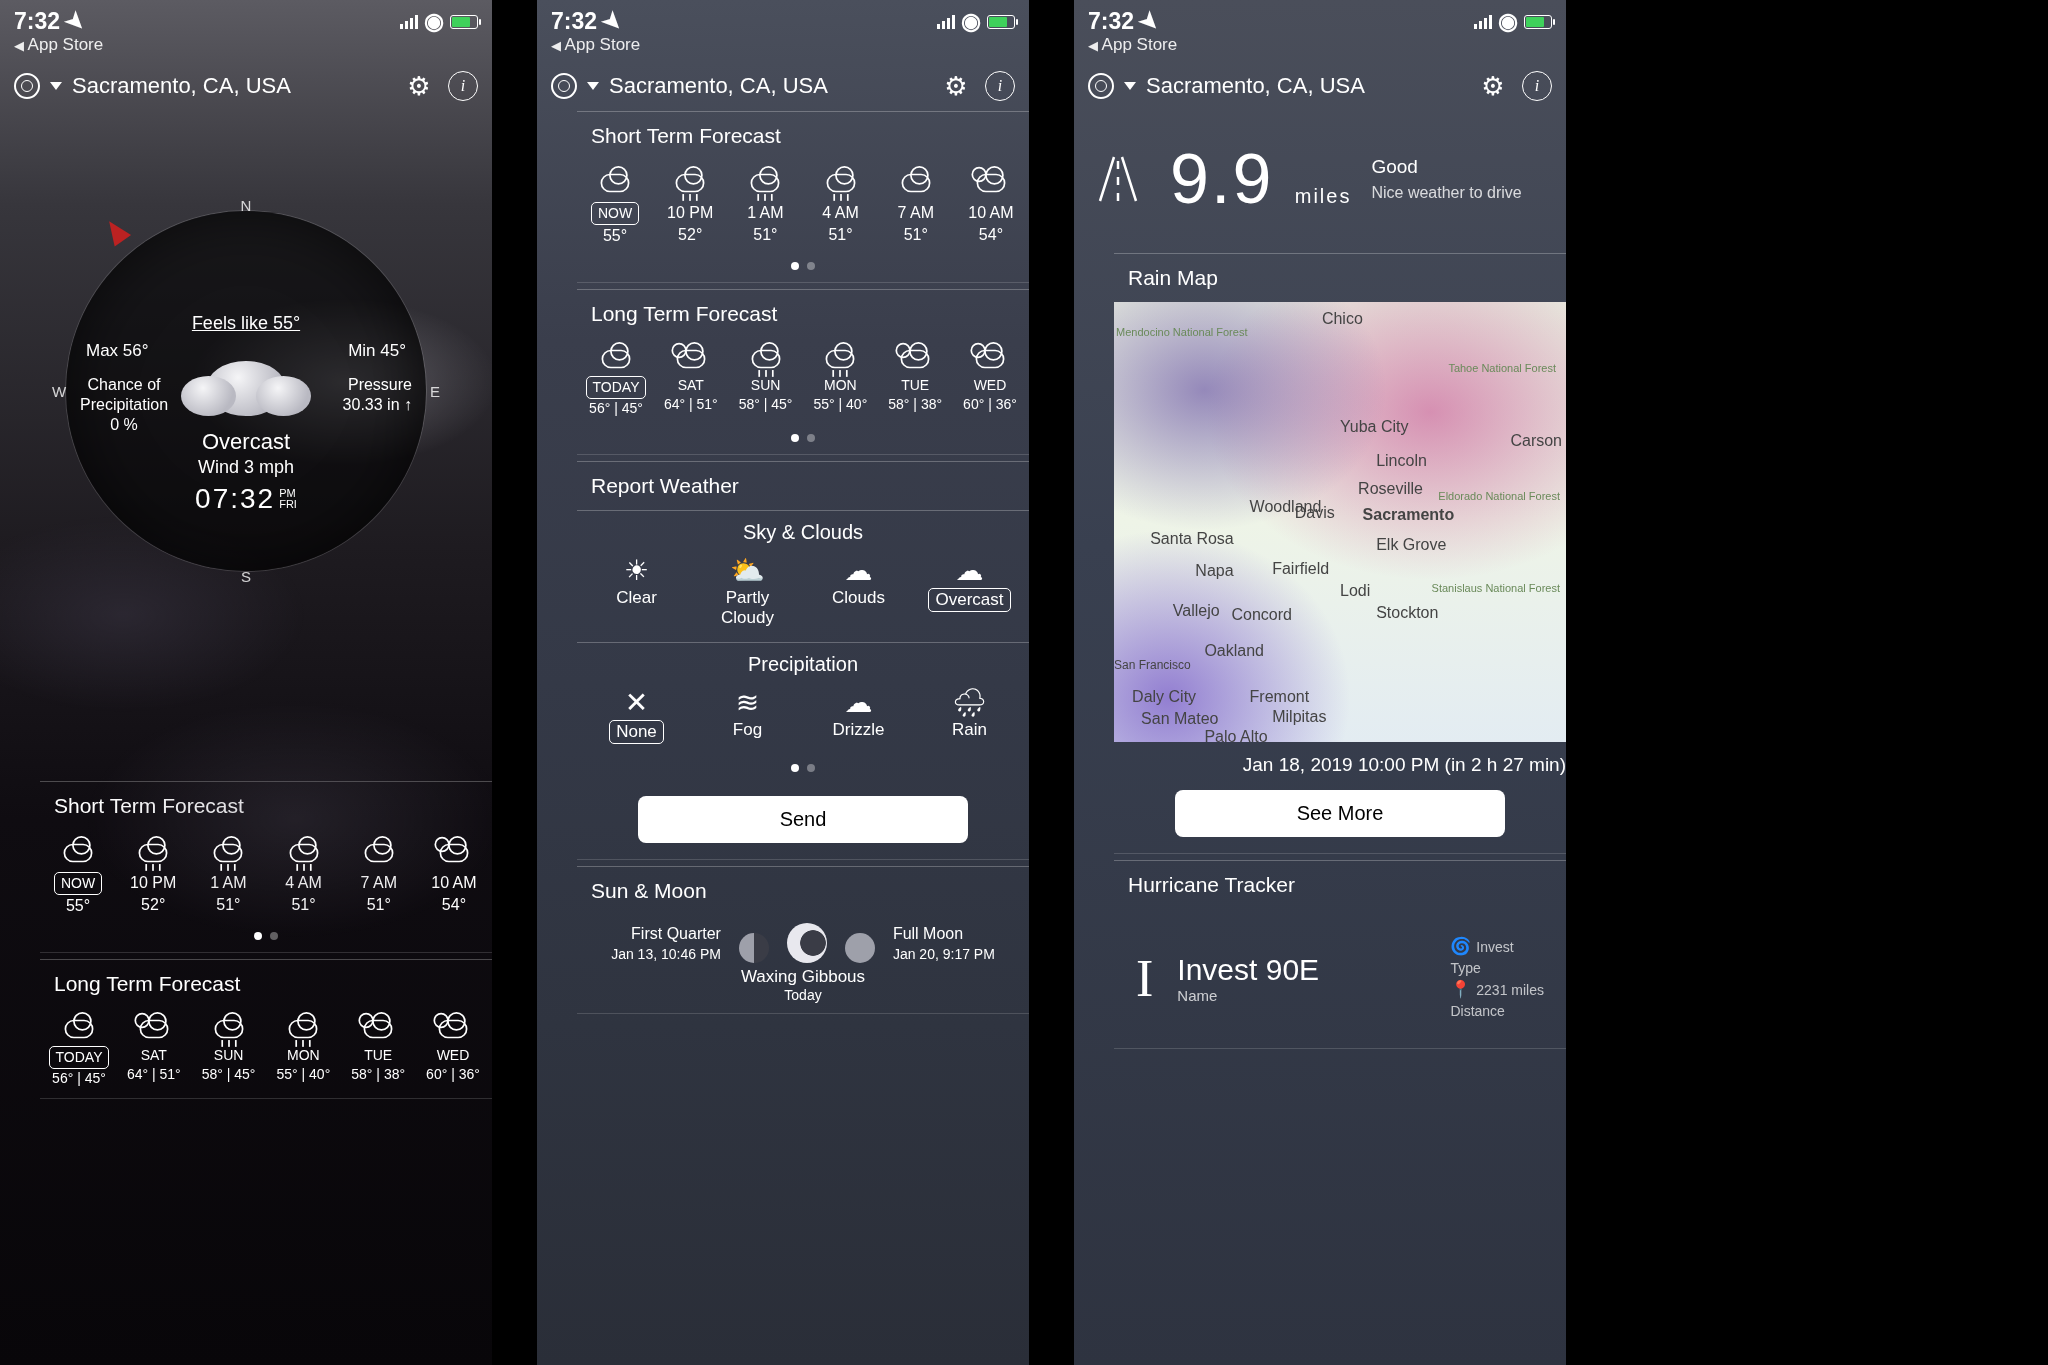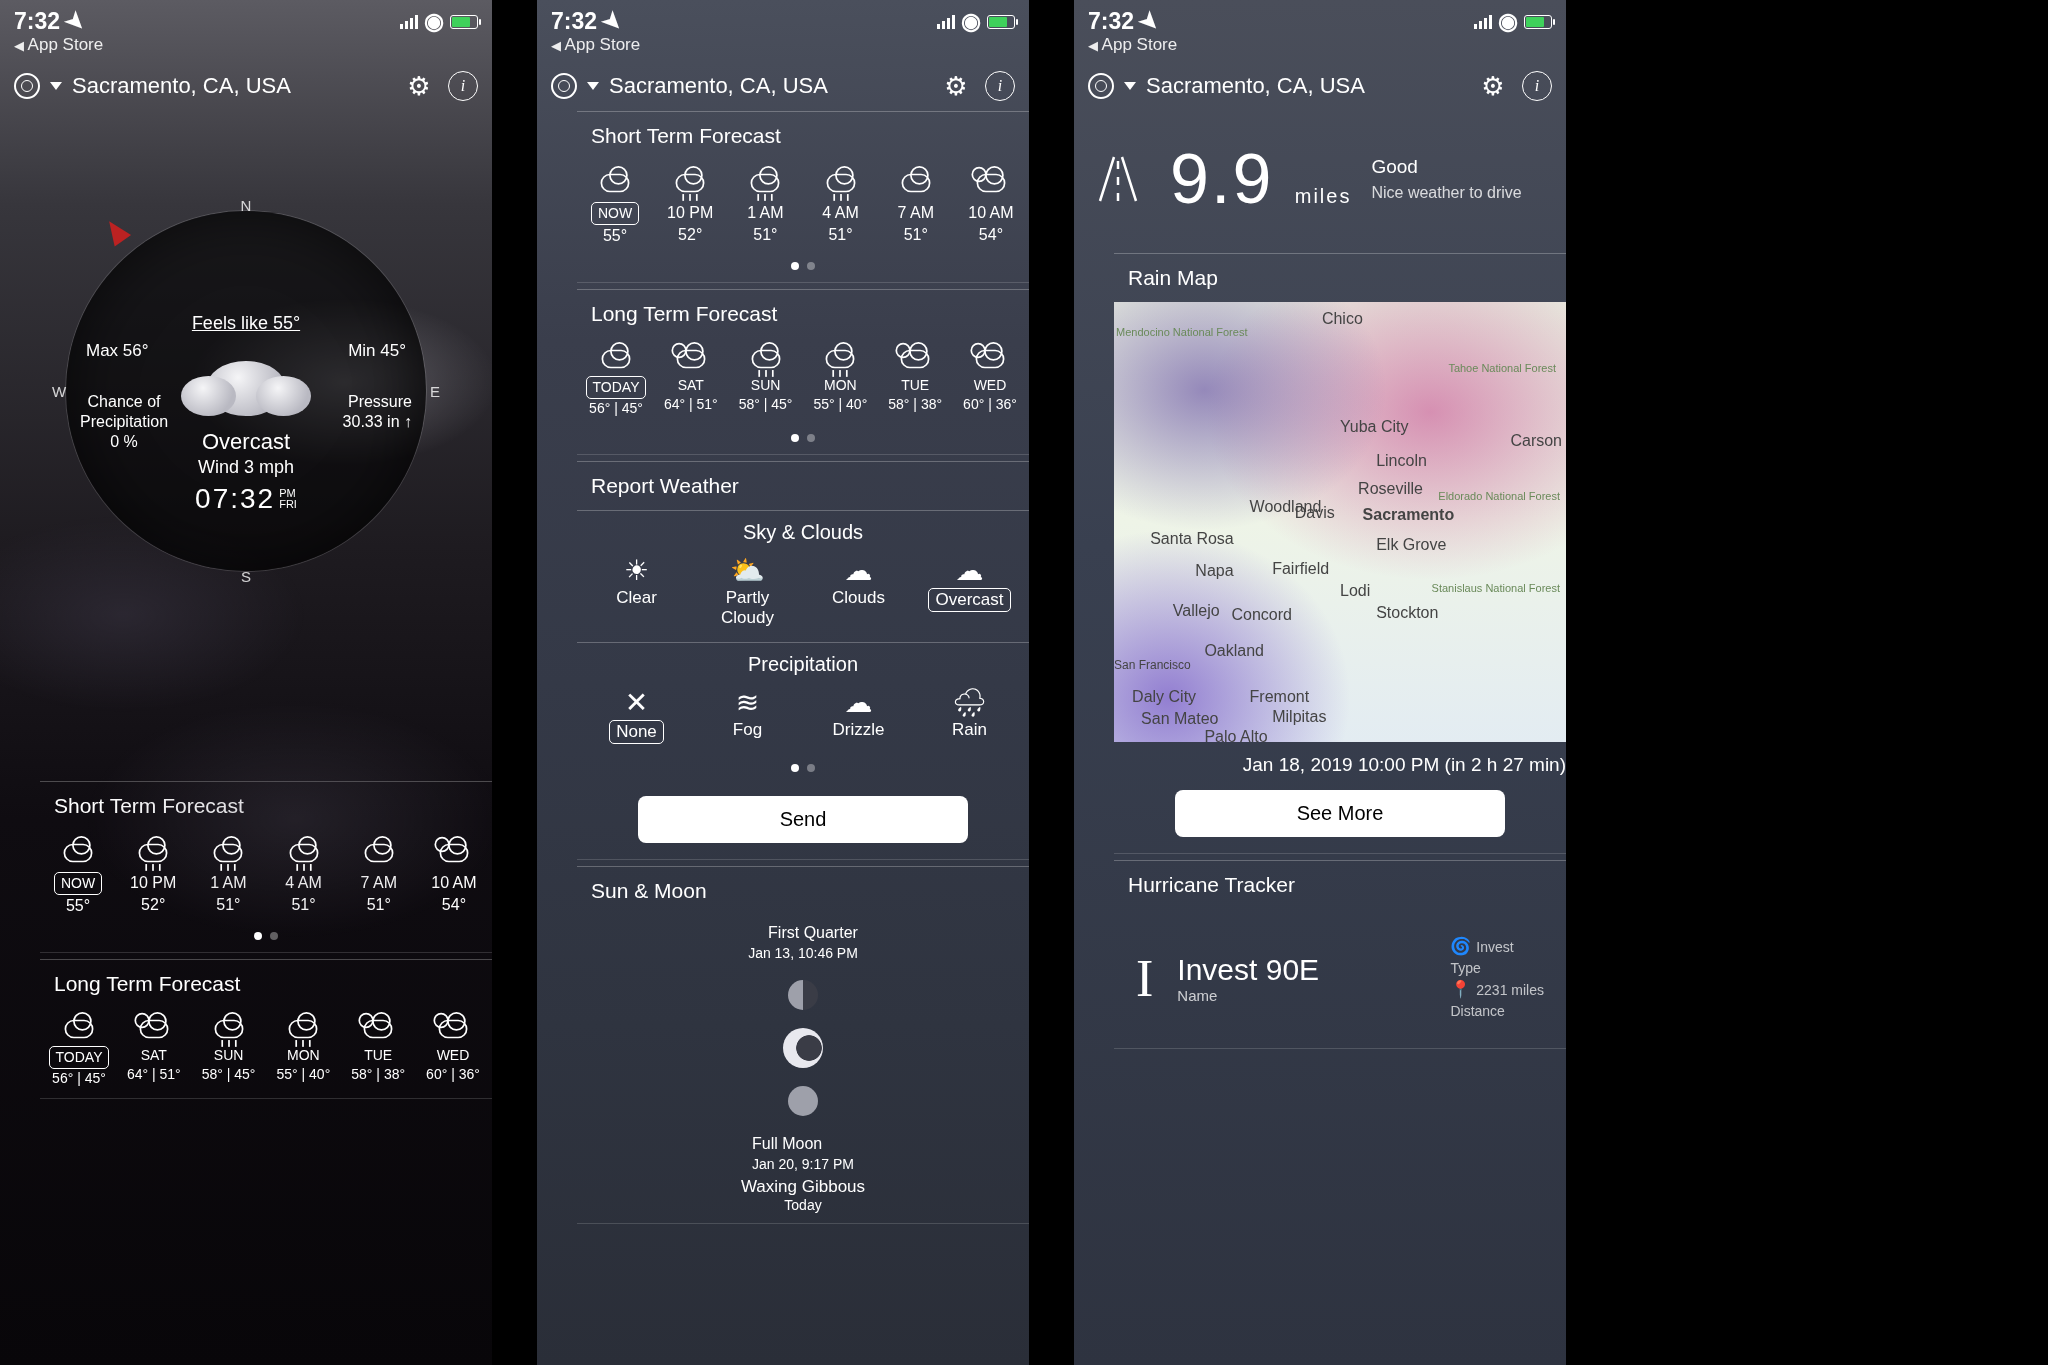--- a/index.html
+++ b/index.html
@@ -40,21 +40,21 @@
   .compass { position:absolute; inset:0; }
   .compass span { position:absolute; font-size:15px; opacity:.8;}
   .cN{top:-4px;left:50%;transform:translateX(-50%);} .cS{bottom:-4px;left:50%;transform:translateX(-50%);}
   .cE{right:-4px;top:50%;transform:translateY(-50%);} .cW{left:-4px;top:50%;transform:translateY(-50%);}
   .needle{position:absolute;top:18px;left:50px;width:0;height:0;border-left:10px solid transparent;border-right:10px solid transparent;border-bottom:24px solid #b22;transform:rotate(-35deg);}
   .temp-big{ position:absolute; top:30px; left:0; right:0; text-align:center; font-size:74px; font-weight:200; letter-spacing:2px;}
   .temp-big sup{font-size:22px;vertical-align:28px;}
   .feels{position:absolute;top:112px;left:0;right:0;text-align:center;font-size:18px;text-decoration:underline;}
   .row-mid{position:absolute;top:140px;left:0;right:0;display:flex;justify-content:space-between;padding:0 30px;font-size:17px;}
   .row-mid2{position:absolute;top:174px;left:0;right:0;display:flex;justify-content:space-between;padding:0 24px;font-size:16px;}
-  .row-mid2 .l{text-align:center;line-height:1.25;margin-top:17px;}
+  .row-mid2 .l{text-align:center;line-height:1.25;}
   .cond{position:absolute;top:228px;left:0;right:0;text-align:center;font-size:22px;}
   .wind{position:absolute;top:256px;left:0;right:0;text-align:center;font-size:18px;}
   .time{position:absolute;top:282px;left:0;right:0;text-align:center;font-size:28px;font-weight:300;letter-spacing:2px;}
   .time small{font-size:11px;letter-spacing:0;line-height:1;display:inline-block;text-align:left;margin-left:4px;}
   .cloud-img{position:absolute;top:150px;left:50%;transform:translateX(-50%);width:150px;height:70px;}
   .cloud-img .c{position:absolute;background:radial-gradient(circle at 40% 30%,#f5f5f7,#b9b9c2 70%);border-radius:50%;}
   .cloud-img .c1{width:80px;height:55px;left:35px;top:10px;}
   .cloud-img .c2{width:55px;height:40px;left:10px;top:25px;}
   .cloud-img .c3{width:55px;height:40px;left:85px;top:25px;}
   
@@ -67,21 +67,21 @@
   .pill { display:inline-block; border:1px solid #fff; border-radius:5px; padding:1px 6px; font-size:14px;}
   .dots{display:flex;justify-content:center;gap:8px;padding:6px 0 12px;}
   .dot{width:8px;height:8px;border-radius:50%;background:rgba(255,255,255,.35);} .dot.on{background:#fff;}
   .subhead{ text-align:center; font-size:20px; padding:10px 0 4px;}
   .grid4 { display:flex; justify-content:space-around; padding:4px 4px 14px;}
   .g4 { width:90px; text-align:center; font-size:17px;}
   .g4 .ic{height:36px;display:flex;align-items:center;justify-content:center;font-size:28px;}
   .sel { border:1px solid #fff; border-radius:5px; padding:1px 6px; display:inline-block;}
   .btn-white { display:block; margin:12px auto 16px; width:330px; background:#fff; color:#000; text-align:center; border-radius:8px; padding:12px 0; font-size:20px; font-weight:400;}
   
-  .moonrow{display:flex;align-items:center;justify-content:center;gap:18px;padding:8px 12px 4px;flex-direction:column;}
+  .moonrow{display:flex;align-items:flex-end;justify-content:center;gap:18px;padding:8px 12px 4px;}
   .mcol{font-size:16px;line-height:1.3;} .mcol.r{text-align:left;} .mcol.l{text-align:right;}
   .mic{width:30px;height:30px;border-radius:50%;}
   .mic.q{background:linear-gradient(90deg,#9ea0aa 50%,#3a3c46 50%);} 
   .mic.full{background:#9ea0aa;}
   .mic.gib{background:radial-gradient(circle at 65% 50%,#3a3c46 38%,#e8e8ee 40%);}
   .center-moon{font-size:17px;text-align:center;padding-bottom:10px;}
   
   .drive{display:flex;align-items:center;gap:20px;padding:28px 12px 34px;}
   .road{width:64px;height:64px;display:flex;align-items:center;justify-content:center;}
   .miles{font-size:70px;font-weight:200;letter-spacing:2px;}

